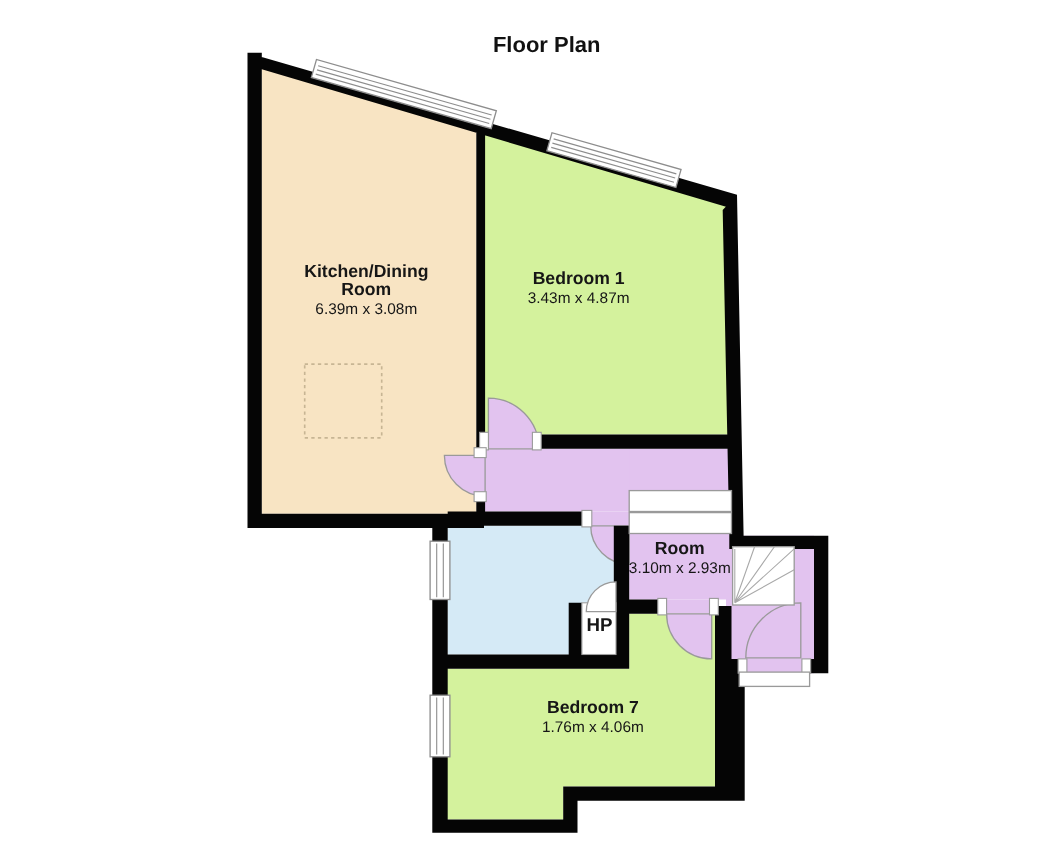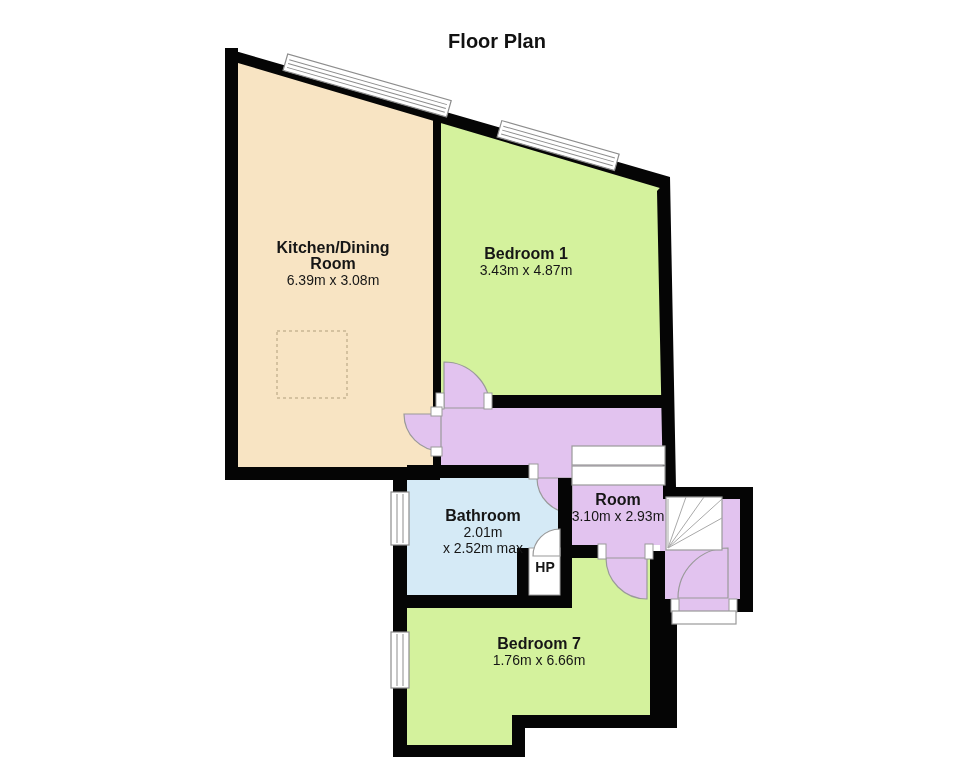--- a/index.html
+++ b/index.html
@@ -27,21 +27,21 @@
     font-size:20px;font-weight:bold;color:#111;white-space:nowrap;
   }
   .room-label{
     position:absolute;transform:translateX(-50%);text-align:center;
     color:#161616;white-space:nowrap;line-height:16px;
   }
   .rname{font-weight:bold;font-size:16px;}
   .rdims{font-size:14px;}
   .hp-label{
     position:absolute;transform:translateX(-50%);
-    font-weight:bold;font-size:14px;color:#161616;
+    font-weight:bold;font-size:17px;color:#161616;
   }
 </style>
 </head>
 <body>
 
 <div class="canvas">
 
   <svg class="plan-svg" width="961" height="774" viewBox="0 0 961 774">
 
     <polygon points="238,62 433,117 433,467 238,467" fill="#F8E4C3"></polygon>
@@ -145,31 +145,26 @@
     <div class="rname">Kitchen/Dining</div>
     <div class="rname">Room</div>
     <div class="rdims">6.39m x 3.08m</div>
   </div>
 
   <div class="room-label" style="left:526px;top:246px">
     <div class="rname">Bedroom 1</div>
     <div class="rdims">3.43m x 4.87m</div>
   </div>
 
-  <div class="room-label" style="left:483px;top:508px">
-    <div class="rname">Bathroom</div>
-    <div class="rdims">2.01m</div>
-    <div class="rdims">x 2.52m max</div>
-  </div>
 
   <div class="room-label" style="left:618px;top:492px">
     <div class="rname">Room</div>
     <div class="rdims">3.10m x 2.93m</div>
   </div>
 
   <div class="hp-label" style="left:545px;top:559px">HP</div>
 
   <div class="room-label" style="left:539px;top:636px">
     <div class="rname">Bedroom 7</div>
-    <div class="rdims">1.76m x 6.66m</div>
+    <div class="rdims">1.76m x 4.06m</div>
   </div>
 
 </div>
 
 </body></html>

